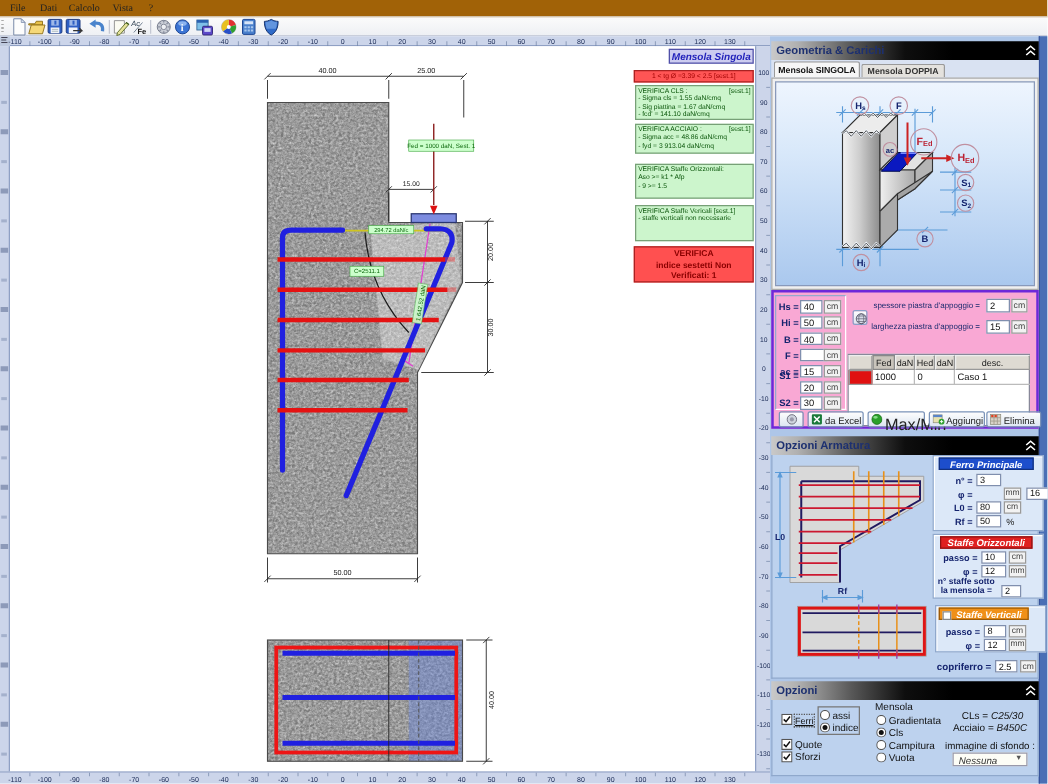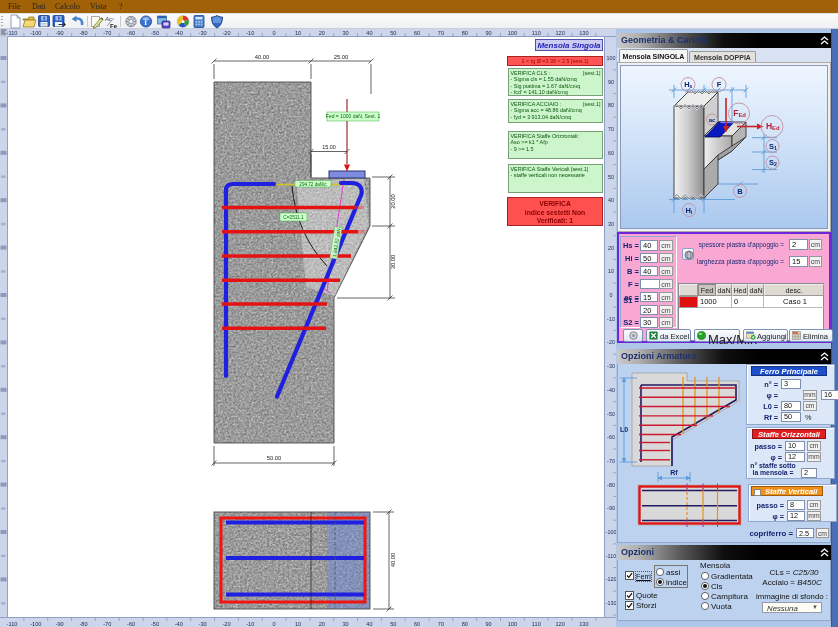--- a/index.html
+++ b/index.html
@@ -589,21 +589,21 @@
 <div class="abs" style="left:59px;top:49px;width:146px;height:58px;background:#fff;border:1px solid #889;">
 <div class="abs" style="left:0px;top:0;width:19px;height:12px;background:#dedad2;border:1px solid #999;border-top-color:#eee;border-left-color:#eee;font-size:7.2px;color:#222;text-align:center;line-height:11px;"></div>
 <div class="abs" style="left:19px;top:0;width:18px;height:12px;background:#c9c4bb;border:1px solid #888;font-size:7.2px;color:#222;text-align:center;line-height:11px;">Fed</div>
 <div class="abs" style="left:37px;top:0;width:16px;height:12px;background:#dedad2;border:1px solid #999;border-top-color:#eee;border-left-color:#eee;font-size:7.2px;color:#222;text-align:center;line-height:11px;">daN</div>
 <div class="abs" style="left:53px;top:0;width:16px;height:12px;background:#dedad2;border:1px solid #999;border-top-color:#eee;border-left-color:#eee;font-size:7.2px;color:#222;text-align:center;line-height:11px;">Hed</div>
 <div class="abs" style="left:69px;top:0;width:16px;height:12px;background:#dedad2;border:1px solid #999;border-top-color:#eee;border-left-color:#eee;font-size:7.2px;color:#222;text-align:center;line-height:11px;">daN</div>
 <div class="abs" style="left:85px;top:0;width:60px;height:12px;background:#dedad2;border:1px solid #999;border-top-color:#eee;border-left-color:#eee;font-size:7.2px;color:#222;text-align:center;line-height:11px;">desc.</div>
 <div class="abs" style="left:0;top:12px;width:19px;height:11.5px;background:#e01010;border:1px solid #999;"></div>
 <div class="abs" style="left:19px;top:12px;width:34px;height:11.5px;border-right:1px solid #bbb;border-bottom:1px solid #bbb;font-size:7.5px;color:#111;padding:1px 0 0 2px;">1000</div>
 <div class="abs" style="left:53px;top:12px;width:32px;height:11.5px;border-right:1px solid #bbb;border-bottom:1px solid #bbb;font-size:7.5px;color:#111;padding:1px 0 0 2px;">0</div>
-<div class="abs" style="left:85px;top:12px;width:60px;height:11.5px;border-bottom:1px solid #bbb;font-size:7.5px;color:#111;padding:1px 0 0 2px;text-align:center;">Caso 1</div>
+<div class="abs" style="left:85px;top:12px;width:60px;height:11.5px;border-bottom:1px solid #bbb;font-size:7.5px;color:#111;padding:1px 0 0 2px;">Caso 1</div>
 </div>
 <div class="abs" style="left:4px;top:94.5px;width:20px;height:13px;background:linear-gradient(#fdfdfd,#dde6f2);border:1px solid #7a92b8;border-radius:2px;">
       <span class="abs" style="left:5px;top:1.5px;">
         <svg style="display:block" width="9" height="9" viewBox="0 0 10 10">
           <circle cx="5" cy="5" r="4.2" fill="#cfd4de" stroke="#667" stroke-width="0.8"></circle>
           <circle cx="5" cy="5" r="1.8" fill="#99a"></circle>
         </svg>
       </span>
     </div>
 <div class="abs" style="left:27px;top:94.5px;width:45px;height:13px;background:linear-gradient(#fdfdfd,#dde6f2);border:1px solid #7a92b8;border-radius:2px;font-size:7.6px;color:#222;">

